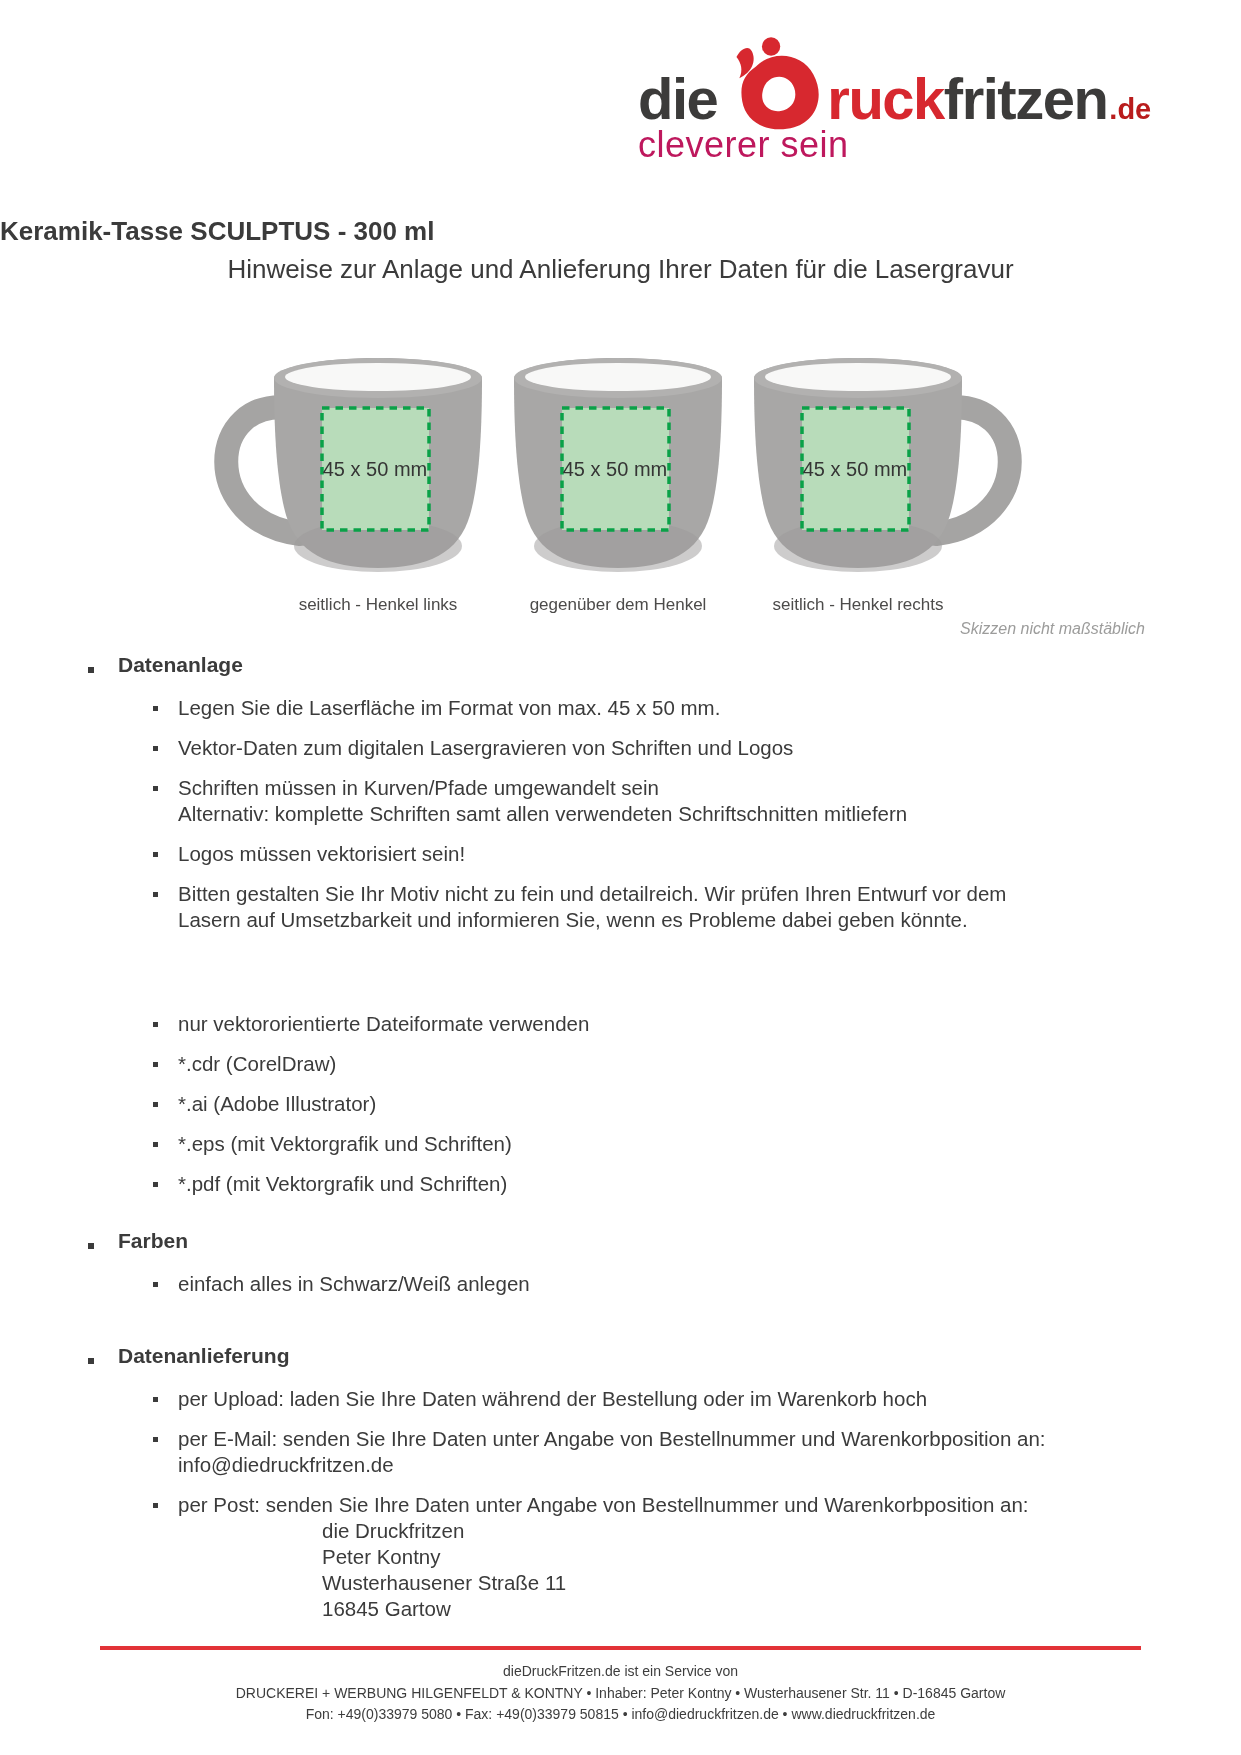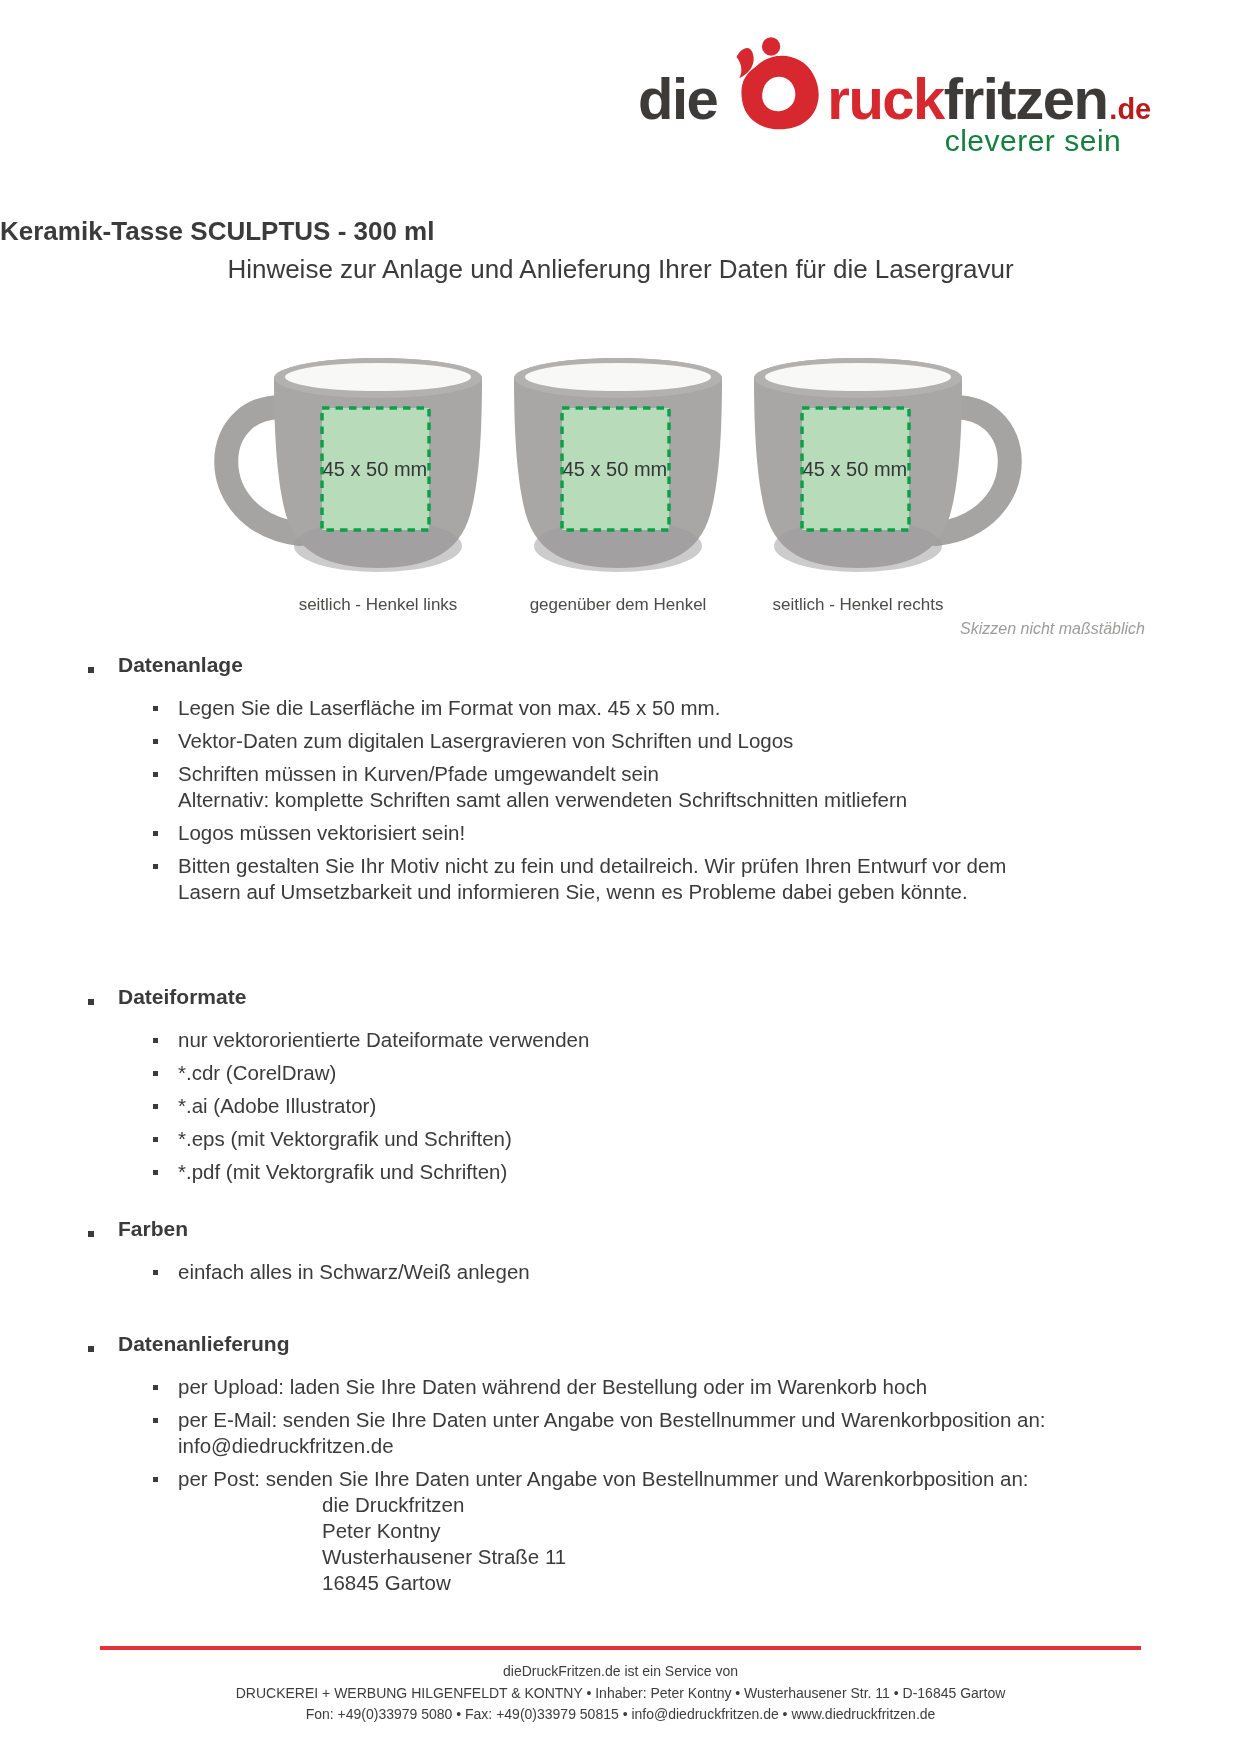--- a/index.html
+++ b/index.html
@@ -8,40 +8,40 @@
     font-family:"Liberation Sans", sans-serif; color:#3b3b3b; overflow:hidden;
   }
 
   
   .logo { position:absolute; top:36px; left:638px; }
   .logo-row { display:flex; align-items:flex-end; }
   .logo-word { font-size:58px; font-weight:600; color:#3c3b3a; letter-spacing:-1.5px; line-height:0.95; }
   .logo-word.red { color:#d7282f; font-weight:800; }
   .logo-icon-svg { margin:0 4px -6px 6px; }
   .logo-de { font-size:29px; font-weight:600; color:#b91c1c; line-height:1; margin-left:2px; padding-bottom:2px; }
-  .logo-tagline { text-align:right; font-size:30px; color:#15803d; margin-top:-2px; padding-right:30px; letter-spacing:0.5px; }
+  .logo-tagline { text-align:left; font-size:36px; color:#be185d; margin-top:-2px; padding-right:30px; letter-spacing:0.5px; }
 
   
   .title    { position:absolute; top:216px; left:0; width:100%; font-size:26px; font-weight:700; }
   .subtitle { position:absolute; top:254px; left:0; width:100%; text-align:center; font-size:26px; font-weight:400; }
 
   
   .mugs-row { position:absolute; top:350px; left:258px; display:flex; }
   .mug-figure { width:240px; }
   .mug-svg { display:block; overflow:visible; }
   .mug-caption { text-align:center; font-size:17px; color:#4c4b4a; margin-top:20px; }
   .area-label { font-family:"Liberation Sans", sans-serif; }
   .sketch-note { position:absolute; top:620px; right:96px; font-size:16px; font-style:italic; color:#9c9c9b; }
 
   
   .content { position:absolute; top:651px; left:88px; width:1090px; }
   .sec-head { display:flex; align-items:center; font-size:21px; font-weight:700; line-height:27px; }
   .b1 { width:6px; height:6px; background:#3b3b3b; margin-top:10px; flex:none; }
   .sec-head .txt { margin-left:24px; }
-  .item { display:flex; align-items:flex-start; margin-left:65px; margin-top:7px; line-height:26px; font-size:20.5px; font-weight:400; }
+  .item { display:flex; align-items:flex-start; margin-left:65px; margin-top:14px; line-height:26px; font-size:20.5px; font-weight:400; }
   .item.first { margin-top:17px; }
   .b2 { width:5px; height:5px; background:#3b3b3b; margin-top:11px; flex:none; }
   .item .txt { margin-left:20px; }
   .item .txt .ln { white-space:nowrap; }
   .addr { margin-left:144px; }
   .sec2 { margin-top:78px; }
   .sec3 { margin-top:30px; }
   .sec4 { margin-top:45px; }
 
   
@@ -144,24 +144,20 @@
       <div class="item">
         <span class="b2"></span>
         <span class="txt">
           <div class="ln">Bitten gestalten Sie Ihr Motiv nicht zu fein und detailreich. Wir prüfen Ihren Entwurf vor dem</div>
           <div class="ln">Lasern auf Umsetzbarkeit und informieren Sie, wenn es Probleme dabei geben könnte.</div>
         </span>
       </div>
     </div>
 
     <div class="sec sec2">
-      <div class="sec-head">
-        <span class="b1"></span>
-        <span class="txt">Dateiformate</span>
-      </div>
       <div class="item first">
         <span class="b2"></span>
         <span class="txt"><span class="ln">nur vektororientierte Dateiformate verwenden</span></span>
       </div>
       <div class="item">
         <span class="b2"></span>
         <span class="txt"><span class="ln">*.cdr (CorelDraw)</span></span>
       </div>
       <div class="item">
         <span class="b2"></span>

